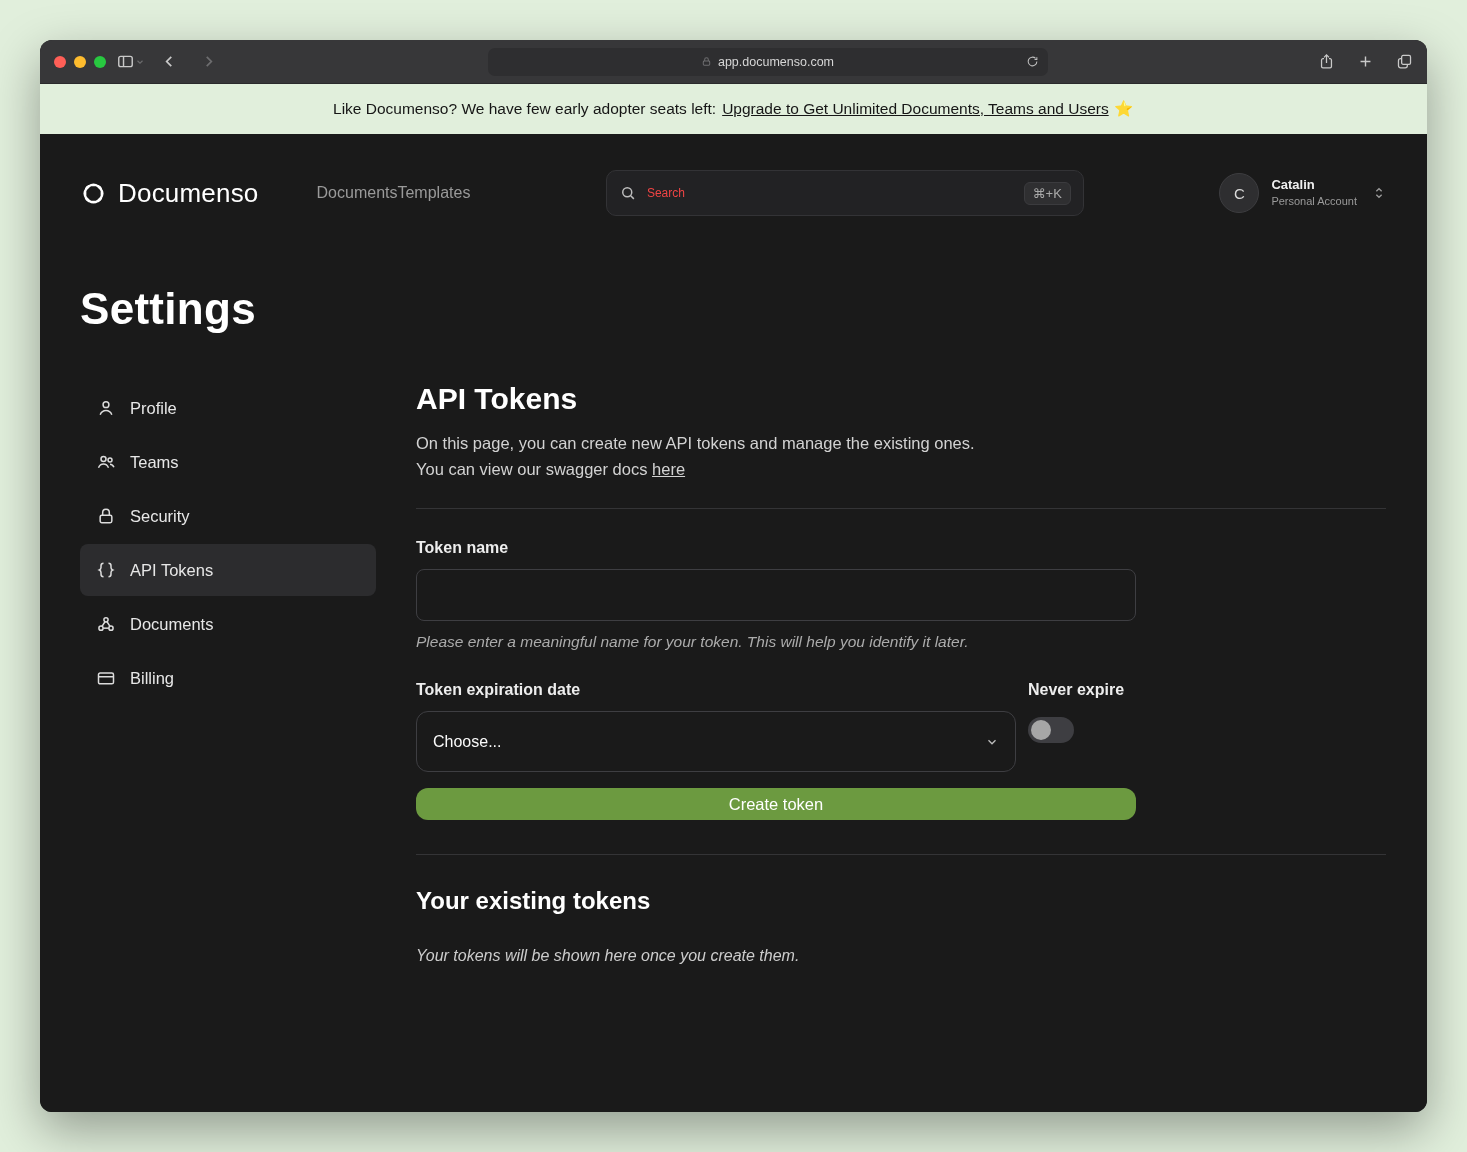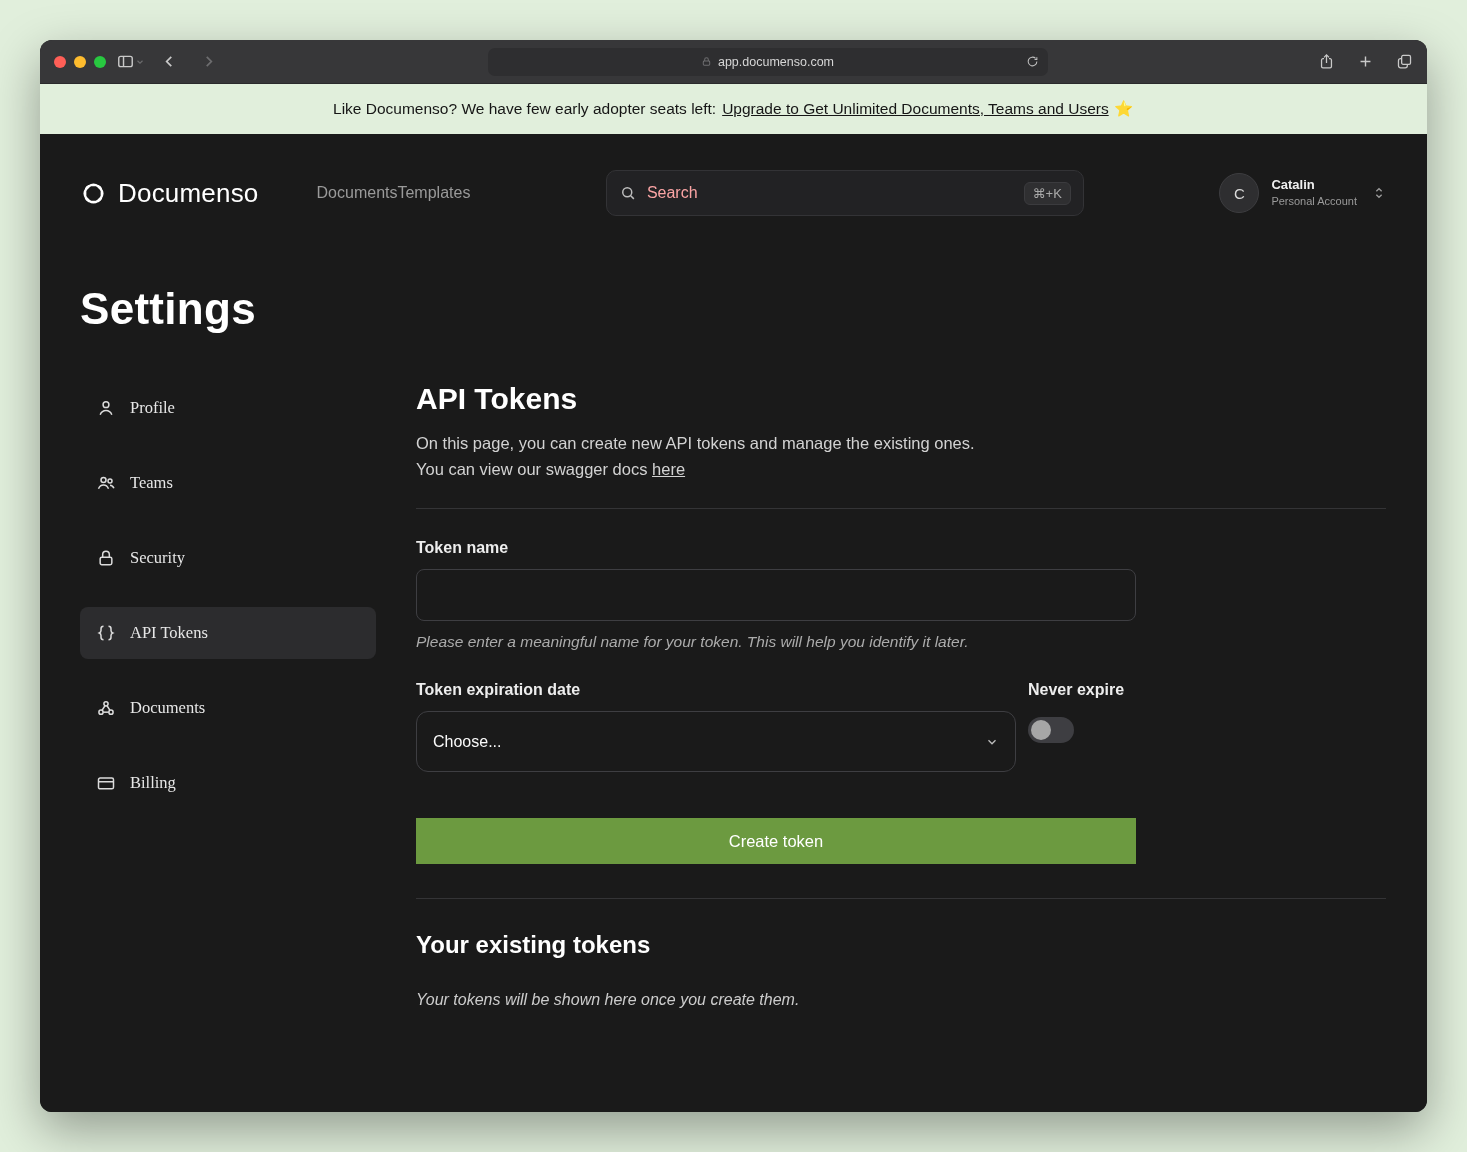--- a/index.html
+++ b/index.html
@@ -54,37 +54,37 @@
   .brand-icon{ color:#fff; display:flex; }
   .brand-name{ font-size:26px; font-weight:400; letter-spacing:.2px; }
   .top-nav{ display:flex; margin-left:58px; }
   .top-nav .nav-link{ color:#9a9a9a; font-size:16px; text-decoration:none; cursor:pointer; }
   .search-zone{ flex:1; display:flex; justify-content:center; padding:0 30px; }
   .search-bar{
     width:478px; height:46px; background:#222224; border:1px solid #333336;
     border-radius:10px; display:flex; align-items:center; padding:0 12px; gap:10px; cursor:pointer;
   }
   .search-bar .mag{ color:#bdbdbd; display:flex; }
-  .search-text{ color:#fca5a5; font-size:16px; flex:1; }
+  .search-text{ color:#ef4444; font-size:12px; flex:1; }
   .kbd-pill{
     background:#2f2f31; border:1px solid #3b3b3e; color:#aaaaaa;
     font-size:13px; padding:3px 8px; border-radius:6px;
   }
   .account{ display:flex; align-items:center; gap:12px; cursor:pointer; }
   .avatar{
     width:40px; height:40px; border-radius:50%; background:#2e2e30; border:1px solid #3d3d40;
     display:flex; align-items:center; justify-content:center; color:#d9d9d9; font-size:15px;
   }
   .acct-name{ font-size:13px; font-weight:600; color:#f0f0f0; line-height:1.3; }
   .acct-type{ font-size:11px; color:#9a9a9a; line-height:1.3; }
   .selector-icon{ color:#9a9a9a; display:flex; margin-left:2px; }
   .page-title{ font-size:44px; font-weight:700; margin-top:58px; letter-spacing:.3px; }
   
   .content{ display:flex; gap:40px; margin-top:48px; }
-  .settings-nav{ width:296px; flex:0 0 296px; display:flex; flex-direction:column; gap:23px;font-family:Liberation Serif, serif; }
+  .settings-nav{ width:296px; flex:0 0 296px; display:flex; flex-direction:column; gap:2px; }
   .side-item{
     height:52px; display:flex; align-items:center; gap:14px; padding:0 16px;
     border-radius:8px; color:#e7e7e7; font-size:16.5px; cursor:pointer;
   }
   .side-item .side-icon{ color:#dcdcdc; display:flex; width:20px; justify-content:center; }
   .side-item.active{ background:#2c2c2e; }
   .main{ flex:1; max-width:970px; }
   .main-heading{ font-size:30px; font-weight:700; }
   .main-desc{ font-size:16.5px; color:#d2d2d2; line-height:1.58; margin-top:14px; }
   .main-desc a{ color:#d2d2d2; text-decoration:underline; }
@@ -109,21 +109,21 @@
   .select-box .chev{ color:#bdbdbd; display:flex; }
   .toggle{
     margin-top:18px; width:46px; height:26px; border-radius:13px;
     background:#3e3e42; position:relative; cursor:pointer;
   }
   .toggle .knob{
     position:absolute; left:3px; top:3px; width:20px; height:20px; border-radius:50%;
     background:#a6a6a6;
   }
   .create-btn{
-    margin-top:46px; width:100%; height:46px; border:none; border-radius:0;
+    margin-top:16px; width:100%; height:32px; border:none; border-radius:12px;
     background:var(--accent-green,#6c9a40); color:#ffffff; font-size:16.5px;
     font-family:inherit; cursor:pointer;
   }
   .existing{ margin-top:0; }
   .existing-heading{ font-size:24px; font-weight:700; margin-top:32px; }
   .empty-text{ font-style:italic; font-size:16px; color:#cccccc; margin-top:32px; }
 </style>
 </head>
 <body>
 

